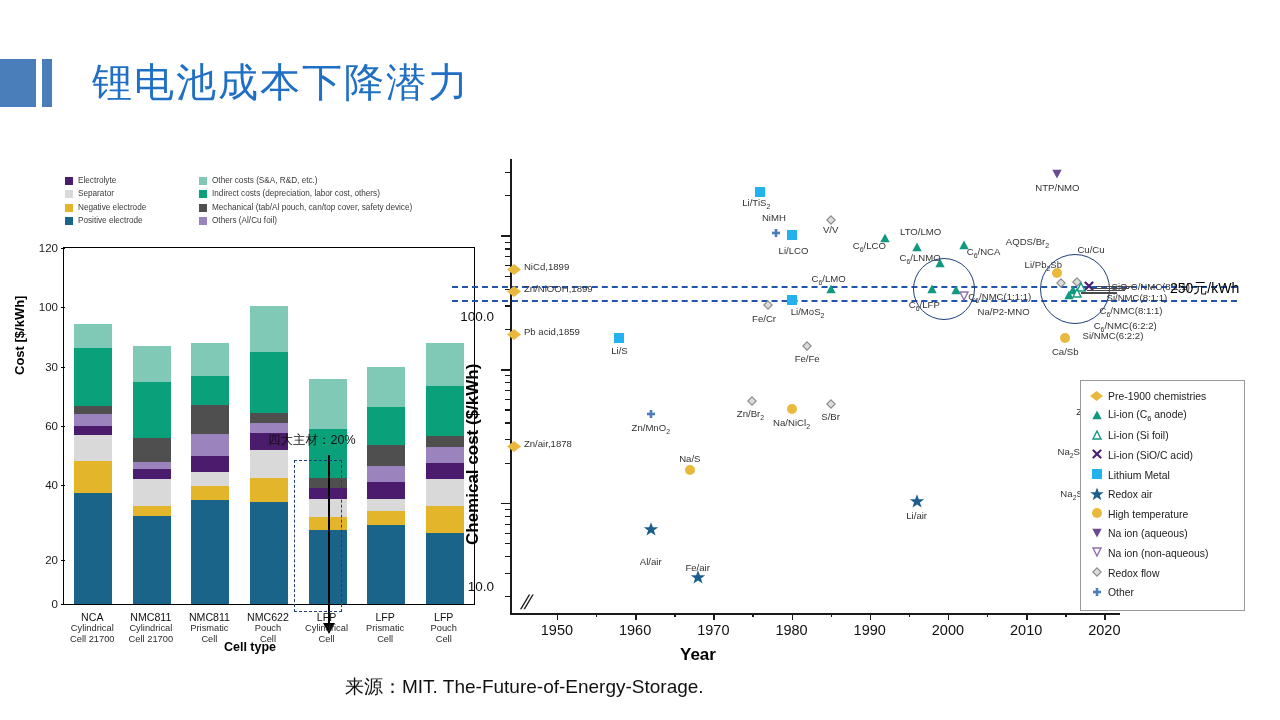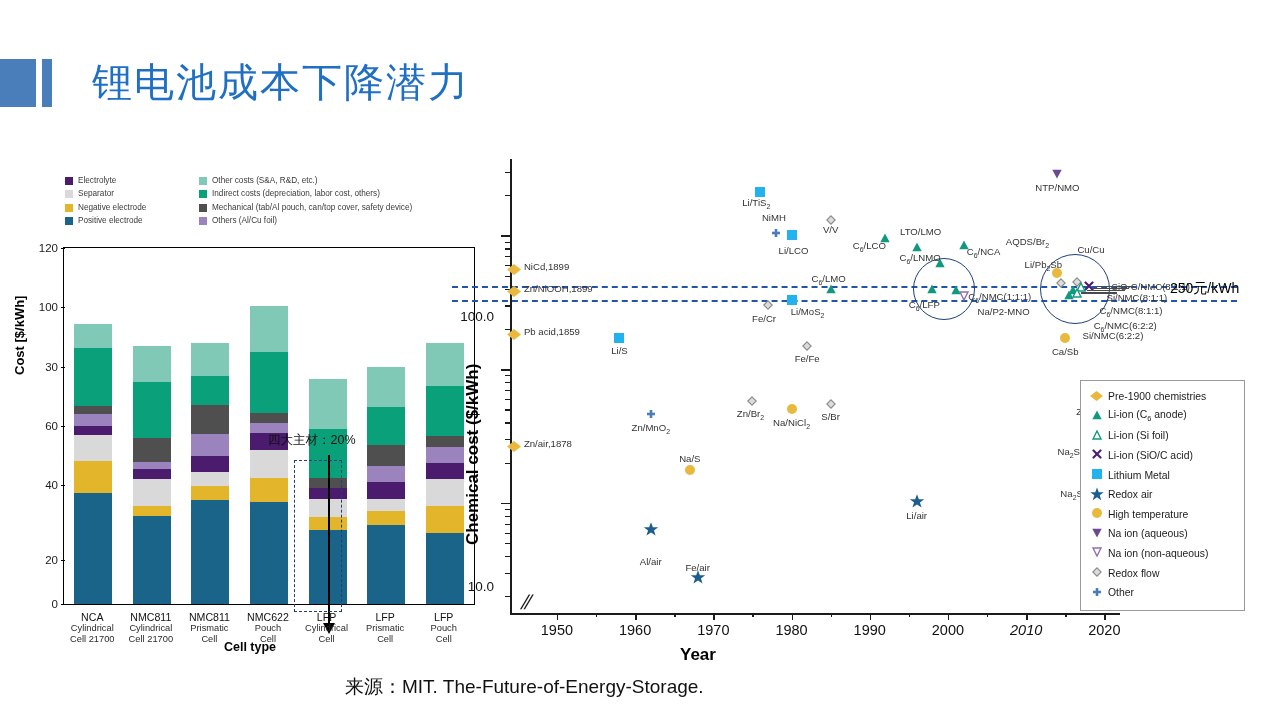--- a/index.html
+++ b/index.html
@@ -282,21 +282,21 @@
       <div class="sc-xlab" style="left: 125.128px; top: 467px;">1960</div>
       <div class="sc-xtick" style="left: 203.333px; top: 458px;"></div>
       <div class="sc-xlab" style="left: 203.333px; top: 467px;">1970</div>
       <div class="sc-xtick" style="left: 281.538px; top: 458px;"></div>
       <div class="sc-xlab" style="left: 281.538px; top: 467px;">1980</div>
       <div class="sc-xtick" style="left: 359.744px; top: 458px;"></div>
       <div class="sc-xlab" style="left: 359.744px; top: 467px;">1990</div>
       <div class="sc-xtick" style="left: 437.949px; top: 458px;"></div>
       <div class="sc-xlab" style="left: 437.949px; top: 467px;">2000</div>
       <div class="sc-xtick" style="left: 516.154px; top: 458px;"></div>
-      <div class="sc-xlab" style="left: 516.154px; top: 467px; font-style: italic;">2010</div>
+      <div class="sc-xlab" style="left: 516.154px; top: 467px;">2010</div>
       <div class="sc-xtick" style="left: 594.359px; top: 458px;"></div>
       <div class="sc-xlab" style="left: 594.359px; top: 467px;">2020</div>
       <div class="sc-xtick" style="height: 4px; left: 86.0256px; top: 458px;"></div>
       <div class="sc-xtick" style="height: 4px; left: 164.231px; top: 458px;"></div>
       <div class="sc-xtick" style="height: 4px; left: 242.436px; top: 458px;"></div>
       <div class="sc-xtick" style="height: 4px; left: 320.641px; top: 458px;"></div>
       <div class="sc-xtick" style="height: 4px; left: 398.846px; top: 458px;"></div>
       <div class="sc-xtick" style="height: 4px; left: 477.051px; top: 458px;"></div>
       <div class="sc-xtick" style="height: 4px; left: 555.256px; top: 458px;"></div>
       <div class="axis-break" style="top: 436px;">//</div>

